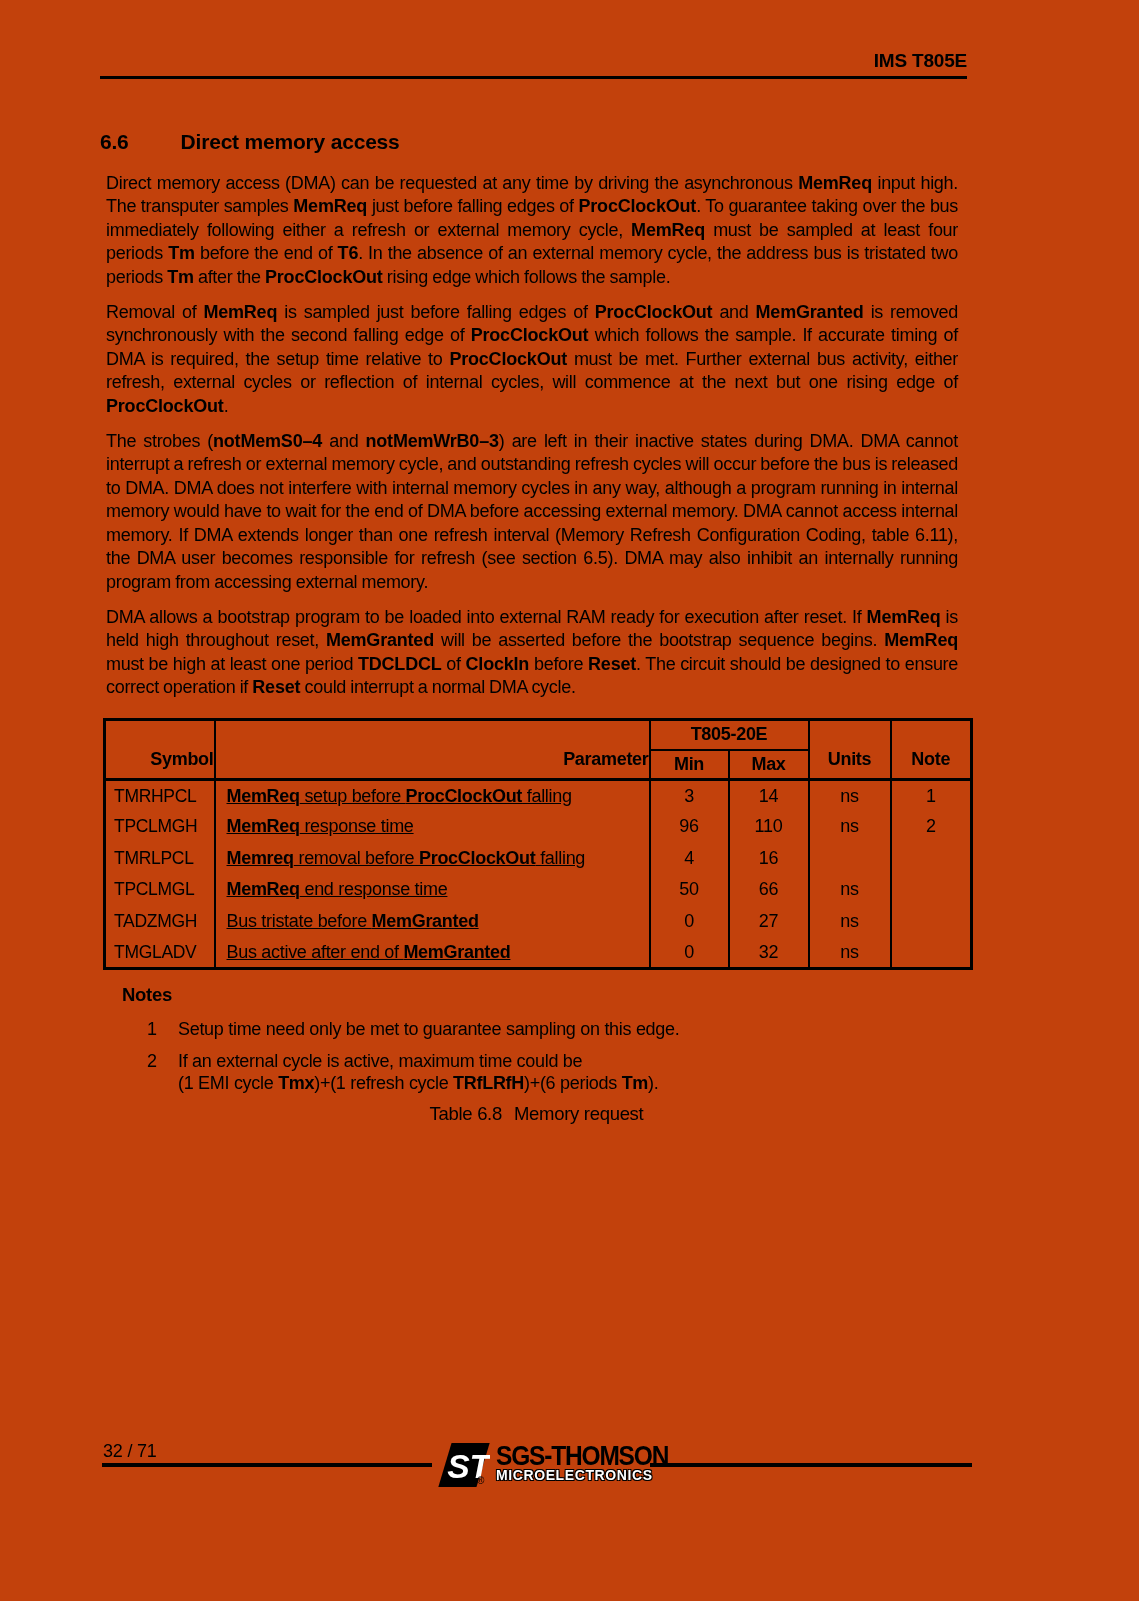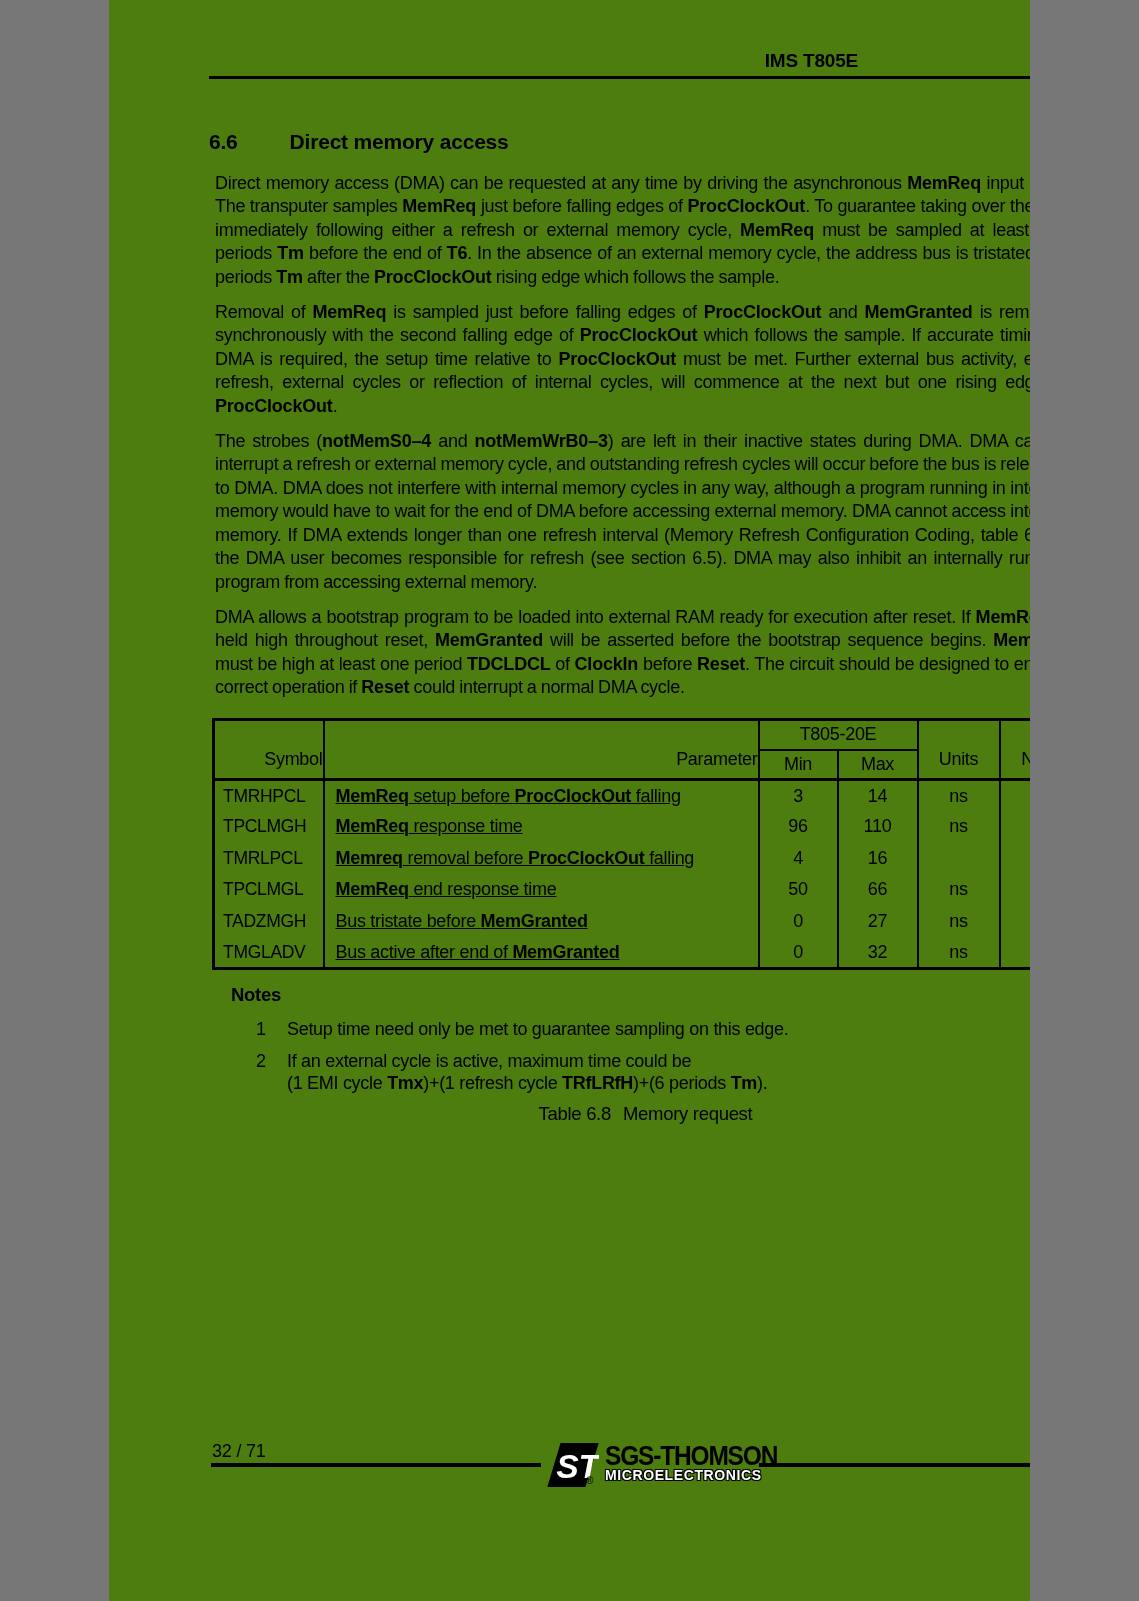--- a/index.html
+++ b/index.html
@@ -1,21 +1,21 @@
 <!DOCTYPE html>
 <html><head>
 <meta charset="utf-8">
 <style>
   * { margin:0; padding:0; box-sizing:border-box; }
   html,body { background:#777; }
   .page {
     position:relative;
-    width:921px; height:1601px;
+    width:1139px; height:1601px;
     margin:0 auto;
-    background:#4d7c0f;
+    background:#c2410c;
     color:#000;
     font-family:"Liberation Sans", sans-serif;
     overflow:hidden;
   }
   
   .doc-ref {
     position:absolute; top:50px; right:172px;
     font-size:19px; font-weight:bold; letter-spacing:-0.2px;
   }
   .header-rule {
@@ -44,21 +44,21 @@
     font-size:18px; letter-spacing:-0.3px;
   }
   table.timing col.w-sym  { width:110px; }
   table.timing col.w-par  { width:435px; }
   table.timing col.w-min  { width:79px; }
   table.timing col.w-max  { width:80px; }
   table.timing col.w-unit { width:82px; }
   table.timing col.w-note { width:81px; }
   table.timing { border:3px solid #000; }
   table.timing th, table.timing td { border-left:2px solid #000; }
-  table.timing thead th { border-bottom:3px solid #000; font-weight:normal; }
+  table.timing thead th { border-bottom:3px solid #000; font-weight:bold; }
   table.timing thead th.g { border-bottom:2px solid #000; height:30px; text-align:center; vertical-align:middle; }
   table.timing thead th.span2 { vertical-align:bottom; padding-bottom:8px; }
   table.timing thead th.h-left { text-align:right; }
   table.timing thead th.h-center { text-align:center; }
   table.timing thead tr.sub th { height:30px; text-align:center; vertical-align:middle; }
   table.timing tbody td { height:31.5px; vertical-align:middle; font-weight:normal; }
   table.timing tbody td.c-sym { padding-left:8px; font-size:17.5px; }
   table.timing tbody td.c-par { padding-left:11px;text-decoration:underline; }
   table.timing tbody td.c-num { text-align:center; }
   

